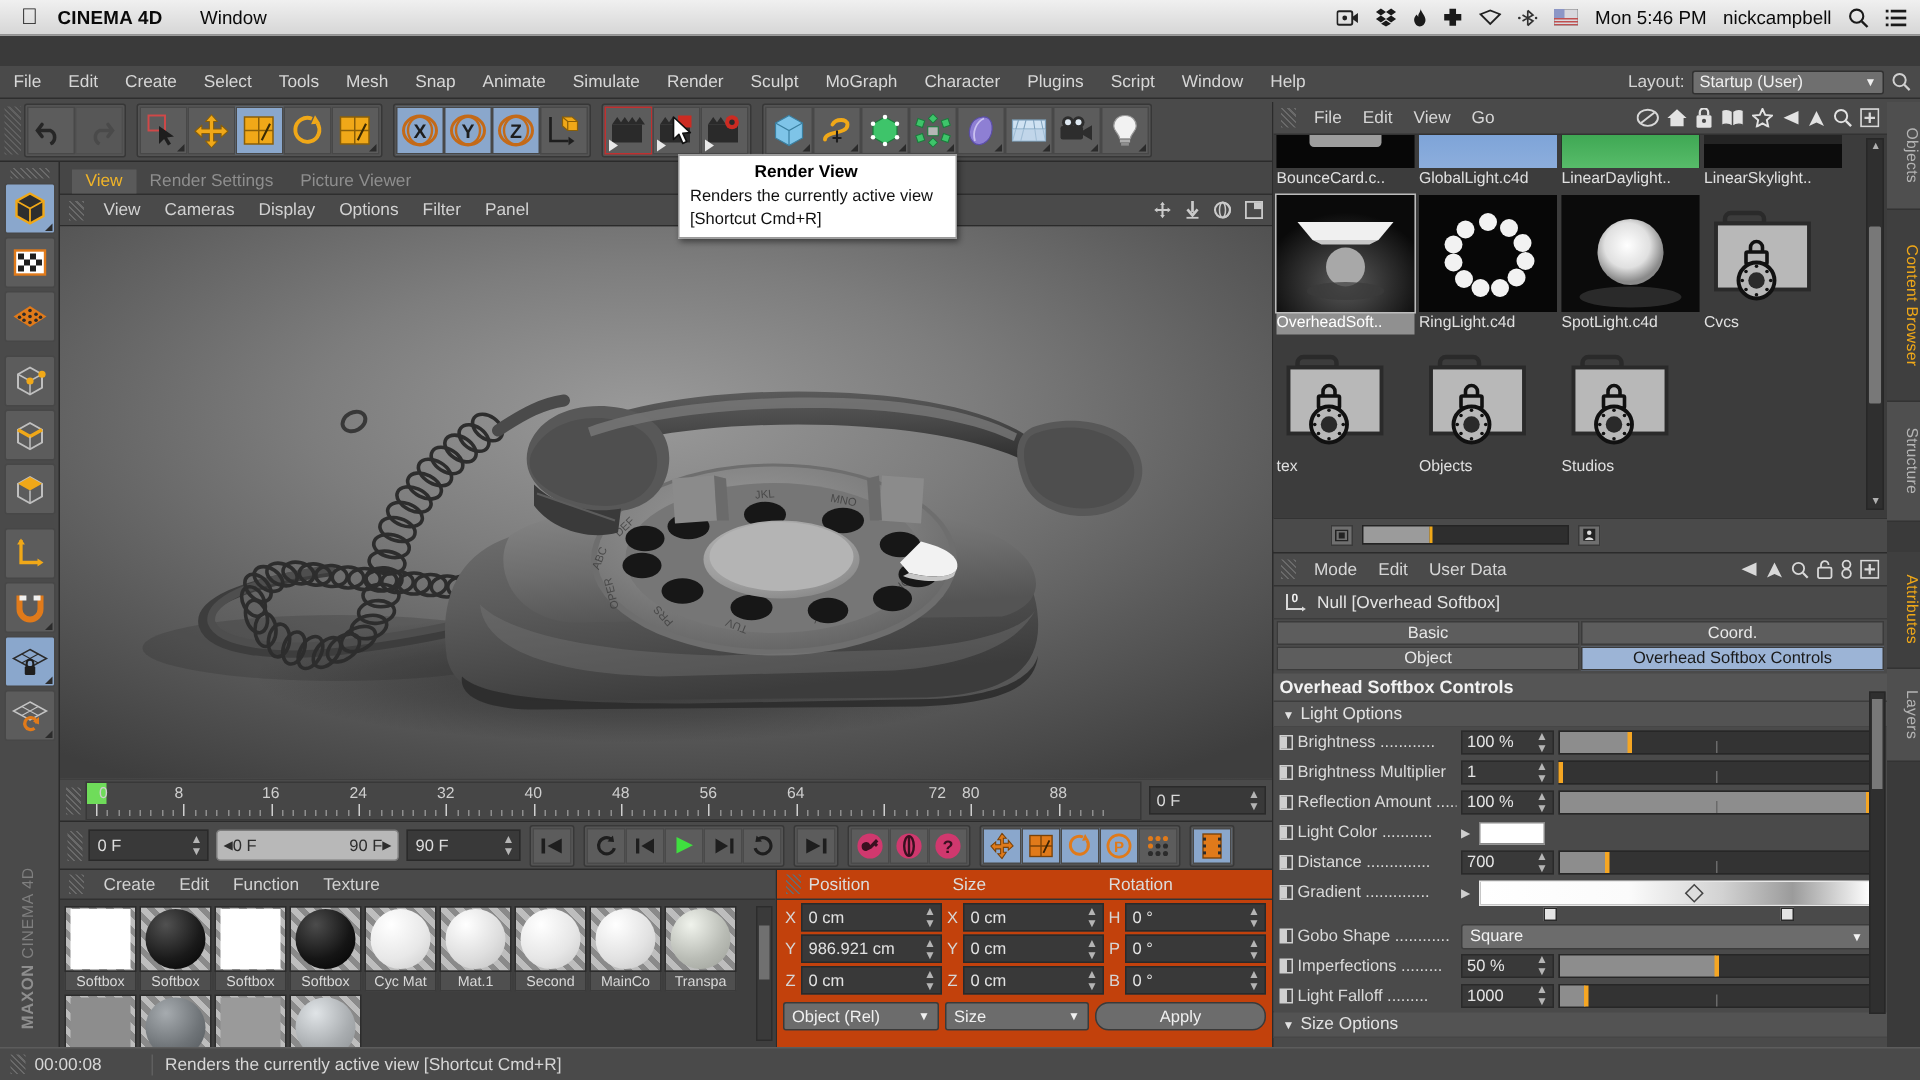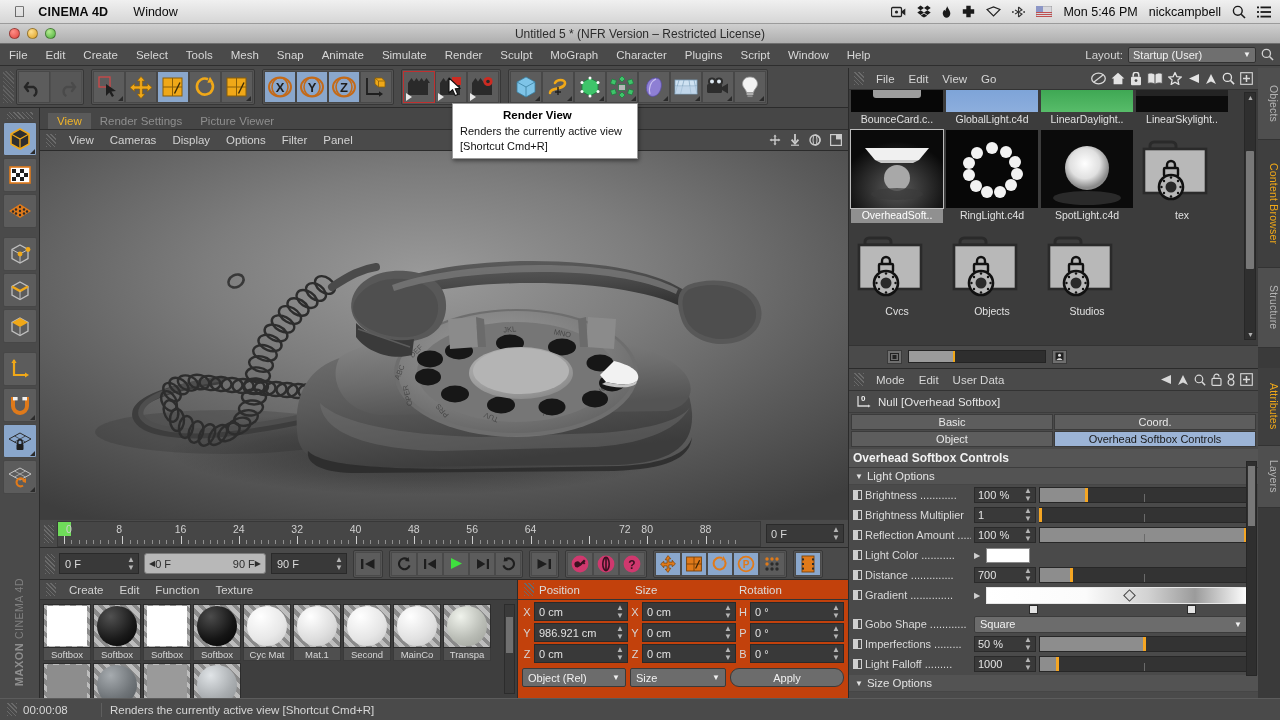--- a/index.html
+++ b/index.html
@@ -237,21 +237,21 @@
   .cb-menu .grip { width:10px;height:13px;margin:0 5px 0 5px;
      background-image: repeating-linear-gradient(45deg,#6a6a6a 0 1px,transparent 1px 3px);}
   .cb-menu .mi { font-size: 11.5px; color: #d6d6d6; padding: 0 7px; }
   .cb-icons { margin-left: auto; display:flex; align-items:center; gap: 5px; padding-right: 5px; color:#d8d8d8; font-size: 12px;}
   .cb-body { position: relative; height: 255px; background: #3c3c3c; padding: 0 0 0 2px; overflow:hidden;}
   .cb-grid { display:flex; flex-wrap: wrap; gap: 3px; padding-top: 0px; width: 392px;}
   .cb-item { width: 92px; }
   .cb-item.selected .cb-lbl { background: #909090; color: #fff; }
   .cb-item.selected .cb-thumb { outline: 1px solid #bbb; }
   .cb-thumb { width: 92px; height: 78px; background: #0a0a0a; overflow: hidden; position: relative; }
-  .cb-lbl { font-size: 10.5px; color: #e0e0e0; text-align: center; height: 15px; line-height: 15px;
+  .cb-lbl { font-size: 10.5px; color: #e0e0e0; height: 15px; line-height: 15px;
      white-space: nowrap; overflow: hidden; }
   .cb-thumb.folder { background: #3c3c3c; }
   .cb-footer { height: 22px; background: #4a4a4a; display:flex; align-items:center; gap:6px; padding-left: 38px;
      border-top: 1px solid #333; }
   .cb-slider { width: 138px; height: 13px; background: #2e2e2e; border:1px solid #242424; position: relative;}
   .cb-slider .fill { position:absolute; left:0; top:0; height:11px; width: 44px; background:#9b9b9b;}
   .cb-slider .mark { position:absolute; left:44px; top:0; width: 2px; height: 11px; background:#f0a818;}
   .cb-mini { width: 15px; height: 14px; background: #6f6f6f; border:1px solid #3a3a3a;
      display:flex;align-items:center;justify-content:center;}
   .cb-vscroll { position:absolute; right: 2px; top: 2px; width: 12px; height: 248px; background:#2f2f2f; border:1px solid #272727;}
@@ -387,28 +387,20 @@
               <rect x="0" y="5.1" width="2" height="1.8"></rect>
               <rect x="3.5" y="5.1" width="10.5" height="1.8"></rect>
               <rect x="0" y="9.7" width="2" height="1.8"></rect>
               <rect x="3.5" y="9.7" width="10.5" height="1.8"></rect>
             </g>
           </svg>
       </span>
     </div>
   </div>
 
-  <div class="c4d-titlebar">
-    <div class="traffic">
-      <div class="tl red"></div>
-      <div class="tl yel"></div>
-      <div class="tl grn"></div>
-    </div>
-    <div class="c4d-title">Untitled 5 * (NFR Version – Restricted License)</div>
-  </div>
 
   <div class="c4d-menubar">
     <div class="mi">File</div>
     <div class="mi">Edit</div>
     <div class="mi">Create</div>
     <div class="mi">Select</div>
     <div class="mi">Tools</div>
     <div class="mi">Mesh</div>
     <div class="mi">Snap</div>
     <div class="mi">Animate</div>
@@ -1584,21 +1576,21 @@
                   <circle cx="42" cy="51" r="1.2"></circle>
                   <circle cx="44.5" cy="57" r="1.2"></circle>
                   <circle cx="42" cy="63" r="1.2"></circle>
                   <circle cx="35" cy="66.5" r="1.2"></circle>
                   <circle cx="28" cy="63" r="1.2"></circle>
                   <circle cx="25.5" cy="57" r="1.2"></circle>
                   <circle cx="28" cy="51" r="1.2"></circle>
                 </g>
               </svg>
             </div>
-            <div class="cb-lbl">tex</div>
+            <div class="cb-lbl">Cvcs</div>
           </div>
           <div class="cb-item">
             <div class="cb-thumb folder">
               <svg width="92" height="78" viewBox="0 0 92 78">
                 <path d="M18 12 h18 a4 4 0 0 1 4 4 v3 h-26 v-3 a4 4 0 0 1 4 -4 z" fill="none" stroke="#2a2a2a" stroke-width="3"></path>
                 <rect x="8" y="19" width="62" height="44" fill="#b8b8b8" stroke="#2a2a2a" stroke-width="2.6"></rect>
                 <rect x="28" y="38" width="14" height="8" rx="1" fill="none" stroke="#111" stroke-width="2.4"></rect>
                 <path d="M31 38 v-3 a4 4 0 0 1 8 0 v3" fill="none" stroke="#111" stroke-width="2.4"></path>
                 <circle cx="35" cy="57" r="12" fill="#b8b8b8" stroke="#111" stroke-width="2.6"></circle>
                 <circle cx="35" cy="57" r="5.5" fill="#2a2a2a"></circle>
@@ -1607,21 +1599,21 @@
                   <circle cx="42" cy="51" r="1.2"></circle>
                   <circle cx="44.5" cy="57" r="1.2"></circle>
                   <circle cx="42" cy="63" r="1.2"></circle>
                   <circle cx="35" cy="66.5" r="1.2"></circle>
                   <circle cx="28" cy="63" r="1.2"></circle>
                   <circle cx="25.5" cy="57" r="1.2"></circle>
                   <circle cx="28" cy="51" r="1.2"></circle>
                 </g>
               </svg>
             </div>
-            <div class="cb-lbl">Cvcs</div>
+            <div class="cb-lbl">tex</div>
           </div>
           <div class="cb-item">
             <div class="cb-thumb folder">
               <svg width="92" height="78" viewBox="0 0 92 78">
                 <path d="M18 12 h18 a4 4 0 0 1 4 4 v3 h-26 v-3 a4 4 0 0 1 4 -4 z" fill="none" stroke="#2a2a2a" stroke-width="3"></path>
                 <rect x="8" y="19" width="62" height="44" fill="#b8b8b8" stroke="#2a2a2a" stroke-width="2.6"></rect>
                 <rect x="28" y="38" width="14" height="8" rx="1" fill="none" stroke="#111" stroke-width="2.4"></rect>
                 <path d="M31 38 v-3 a4 4 0 0 1 8 0 v3" fill="none" stroke="#111" stroke-width="2.4"></path>
                 <circle cx="35" cy="57" r="12" fill="#b8b8b8" stroke="#111" stroke-width="2.6"></circle>
                 <circle cx="35" cy="57" r="5.5" fill="#2a2a2a"></circle>

